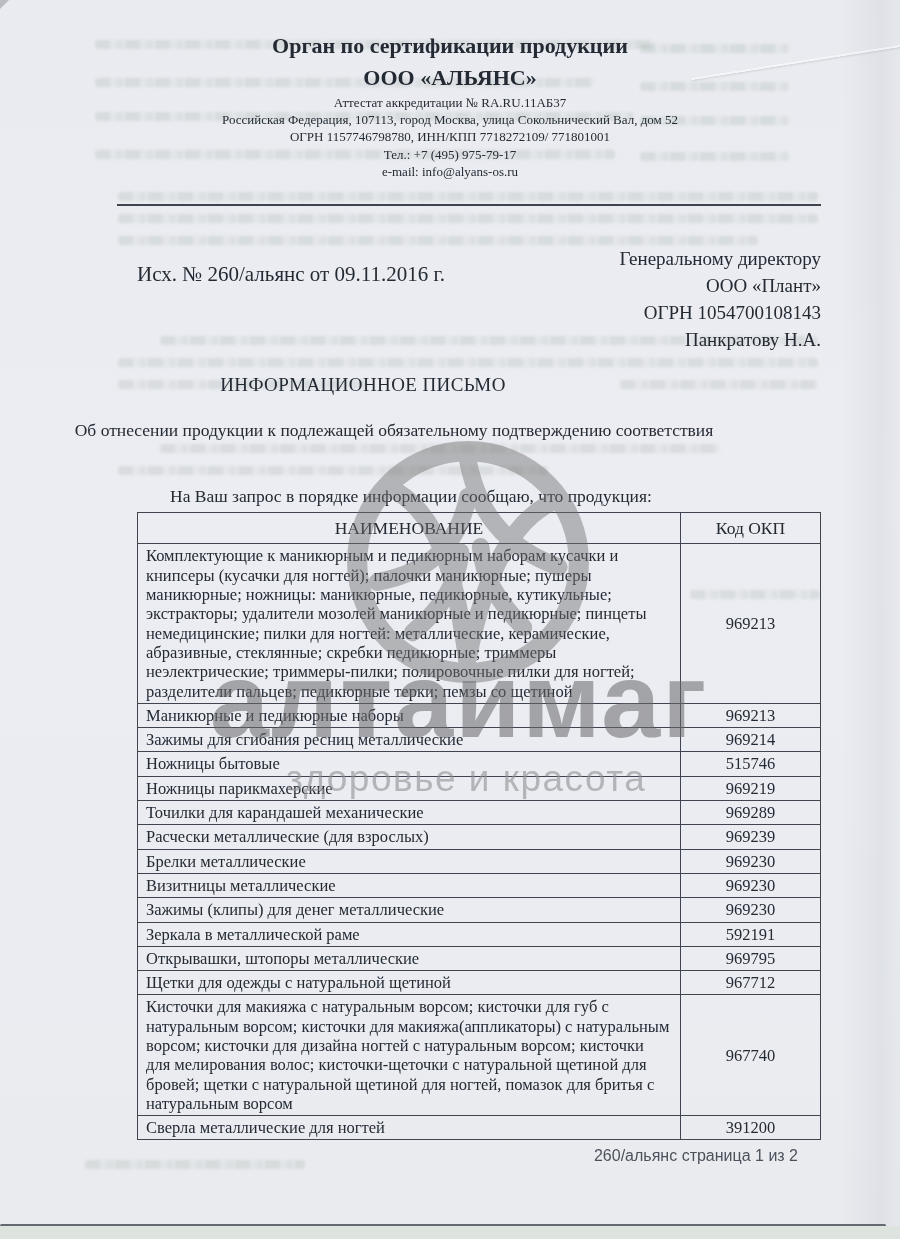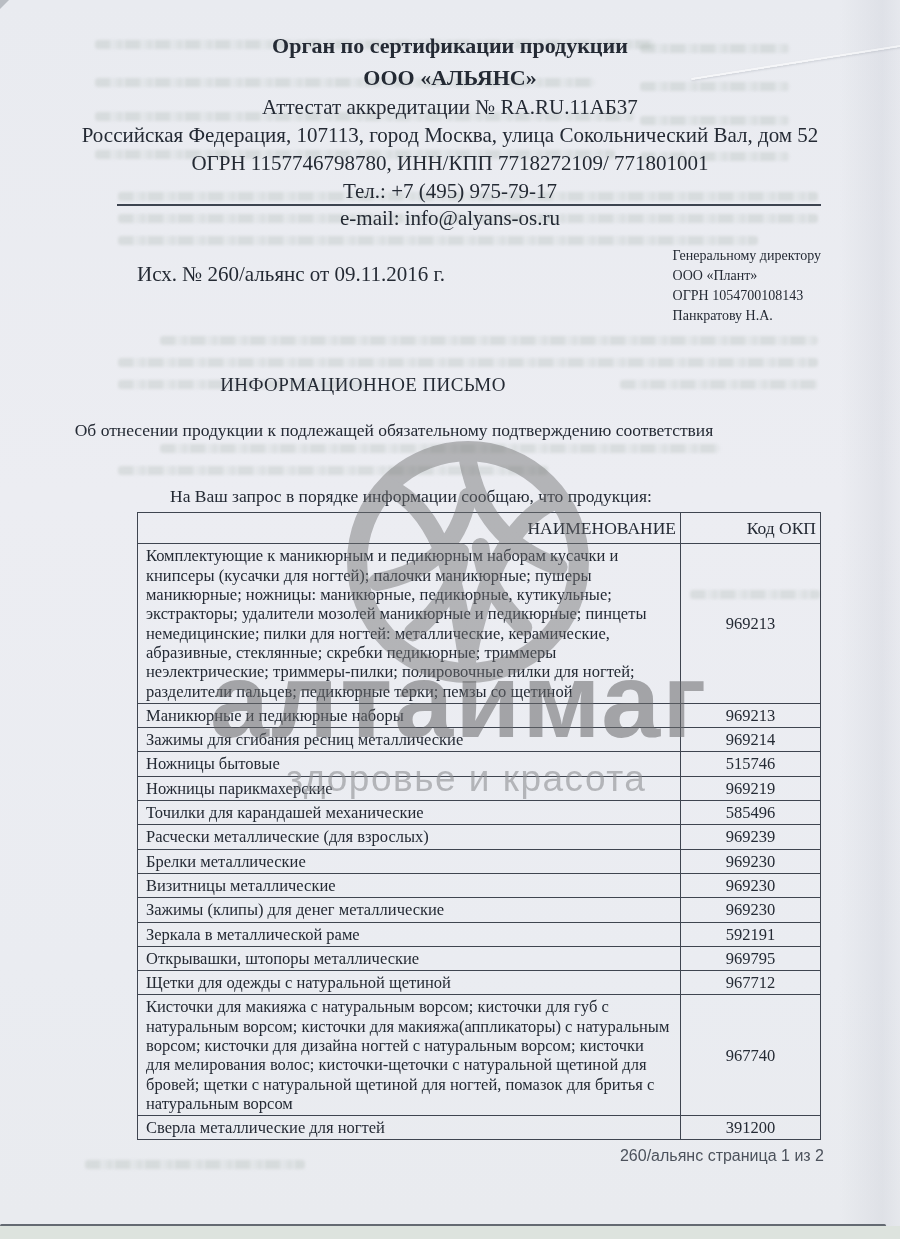--- a/index.html
+++ b/index.html
@@ -16,44 +16,44 @@
   .below-page{position:absolute;left:0;top:1226px;width:900px;height:13px;background:#dde3de;}
   .corner-tl{position:absolute;left:0;top:0;width:0;height:0;border-left:9px solid #8a8f96;border-bottom:9px solid transparent;opacity:.5;}
   .crease{position:absolute;left:690px;top:60px;width:230px;height:2px;background:rgba(255,255,255,.55);transform:rotate(-9deg);box-shadow:0 1px 2px rgba(150,155,165,.35);}
   
   .bleed{position:absolute;filter:blur(1.6px);pointer-events:none;}
   .bleed .ln{position:absolute;height:9px;border-radius:4px;
     background:repeating-linear-gradient(90deg,rgba(118,138,122,.16) 0px,rgba(118,138,122,.16) 14px,rgba(118,138,122,.04) 17px,rgba(118,138,122,.14) 26px,rgba(118,138,122,.02) 30px);}
   
   .letterhead{position:absolute;left:0;top:30px;width:900px;text-align:center;}
   .lh-big{font-size:22px;font-weight:bold;line-height:1.45;}
-  .lh-small{font-size:21px;line-height:1.33;}
+  .lh-small{font-size:13px;line-height:1.33;}
   .rule{position:absolute;left:117px;top:204px;width:704px;height:2px;background:#3d4450;}
   
   .refrow{position:absolute;left:137px;top:246px;width:684px;display:flex;justify-content:space-between;align-items:flex-start;}
   .outgoing{font-size:21px;margin-top:16px;}
-  .recipient{font-size:14px;line-height:1.42;}
+  .recipient{text-align:right;font-size:19px;line-height:1.42;}
   
   .title{position:absolute;left:0;top:374px;width:726px;text-align:center;font-size:19px;letter-spacing:.4px;}
   .subject{position:absolute;left:0;top:420px;width:788px;text-align:center;font-size:17.5px;}
   .intro{position:absolute;left:170px;top:486px;font-size:17.5px;}
   
   .okp-table{position:absolute;left:137px;top:512px;width:683px;border-collapse:collapse;table-layout:fixed;font-size:16.5px;}
-  .okp-table th,.okp-table td{border:1.6px solid #3f4550;line-height:1.17;text-align:right;}
+  .okp-table th,.okp-table td{border:1.6px solid #3f4550;line-height:1.17;}
   .okp-table th{font-weight:normal;font-size:17.5px;padding:5px 4px;}
   .okp-table td.name{padding:2px 8px;text-align:left;}
   .okp-table td.code{text-align:center;vertical-align:middle;padding:2px 4px;}
   col.c-name{width:543px;} col.c-code{width:140px;}
   
   .wm{position:absolute;pointer-events:none;font-family:"Liberation Sans","DejaVu Sans",sans-serif;}
   .wm-logo{left:342px;top:436px;width:252px;height:252px;opacity:.5;}
   .wm-brand{left:178px;top:640px;font-size:106px;font-weight:bold;color:rgba(104,104,106,.55);letter-spacing:2px;margin-left:32px;}
   .wm-tagline{left:286px;top:758px;font-size:37px;color:rgba(142,144,146,.6);letter-spacing:1.5px;}
   
-  .footer{position:absolute;top:1147px;right:76px;font-family:"Liberation Sans","DejaVu Sans",sans-serif;font-size:16px;color:#4c525c;text-align:right;}
+  .footer{position:absolute;top:1147px;right:102px;font-family:"Liberation Sans","DejaVu Sans",sans-serif;font-size:16px;color:#4c525c;text-align:right;}
 </style>
 </head>
 <body>
 
 <div class="scan">
 
   <div class="edge-right"></div>
   <div class="crease"></div>
   <div class="corner-tl"></div>
 
@@ -133,21 +133,21 @@
         <tr>
           <td class="name">Ножницы бытовые</td>
           <td class="code">515746</td>
         </tr>
         <tr>
           <td class="name">Ножницы парикмахерские</td>
           <td class="code">969219</td>
         </tr>
         <tr>
           <td class="name">Точилки для карандашей механические</td>
-          <td class="code">585496</td>
+          <td class="code">969289</td>
         </tr>
         <tr>
           <td class="name">Расчески металлические (для взрослых)</td>
           <td class="code">969239</td>
         </tr>
         <tr>
           <td class="name">Брелки металлические</td>
           <td class="code">969230</td>
         </tr>
         <tr>

